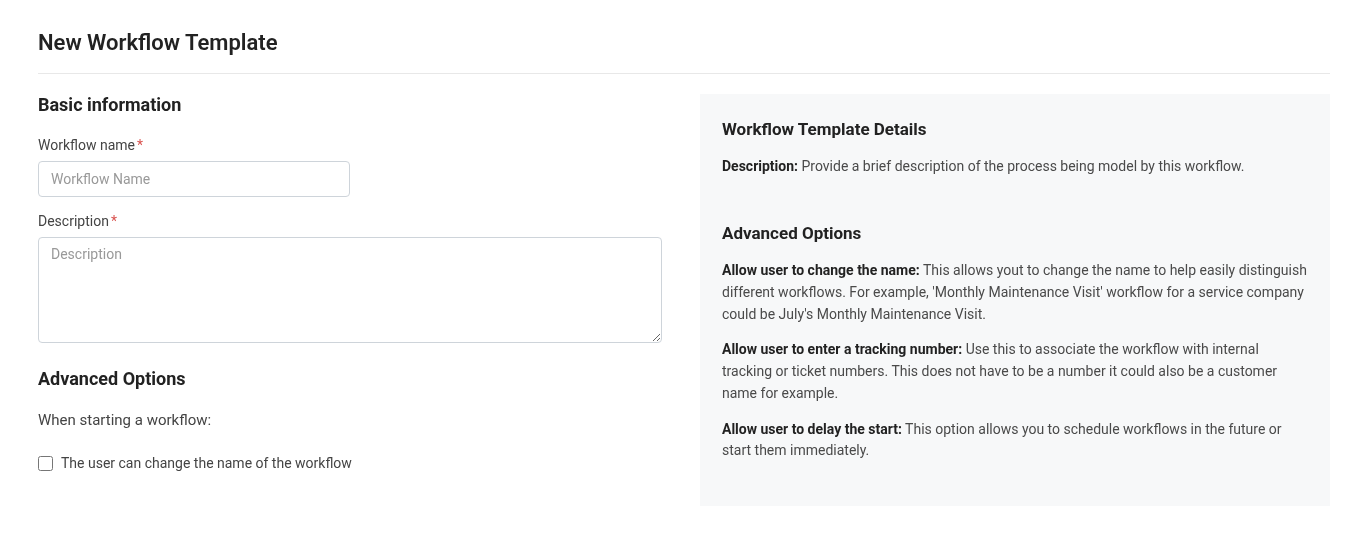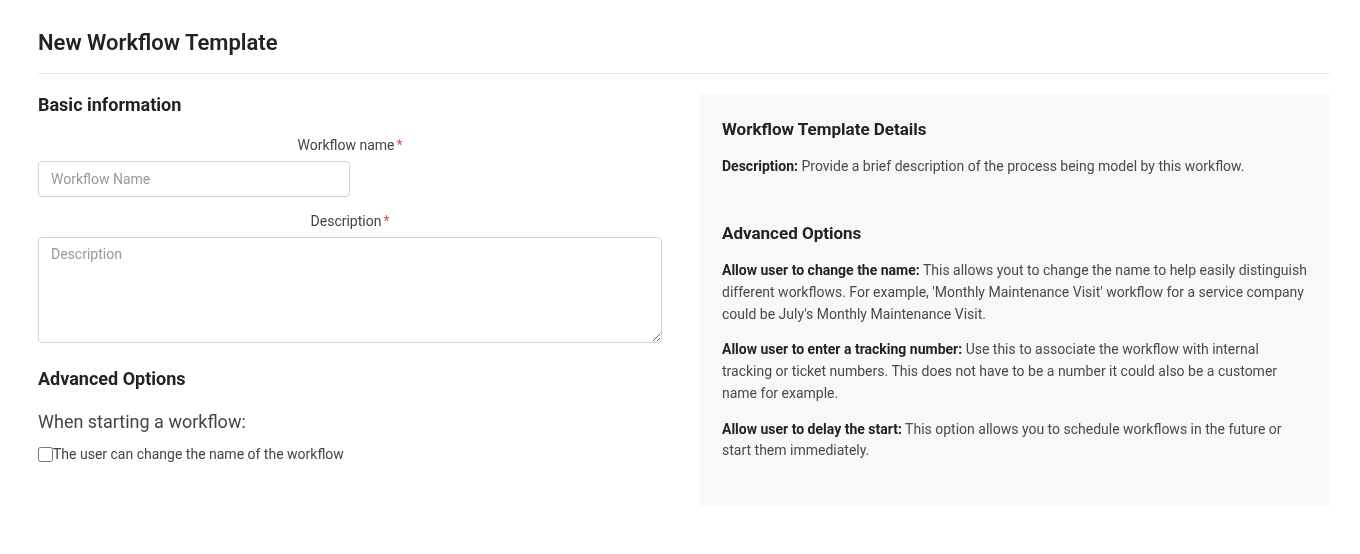--- a/index.html
+++ b/index.html
@@ -69,21 +69,20 @@
 
     .form-group {
       margin-bottom: 16px;
     }
 
     .form-label {
       display: block;
       font-size: 14px;
       color: #444;
       margin-bottom: 8px;
-      text-align: center;
     }
 
     .required-star {
       color: #d9534f;
       margin-left: 2px;
     }
 
     .text-input {
       width: 312px;
       height: 36px;
@@ -114,29 +113,29 @@
 
     .help-text {
       display: block;
       margin-top: 6px;
       font-size: 14px;
       color: #444;
     }
 
     .subsection-label {
       display: block;
-      font-size: 18px;
-      color: #444;
-      margin-bottom: 14px;
+      font-size: 15px;
+      color: #444;
+      margin-bottom: 26px;
     }
 
     .checkbox-row {
       display: flex;
       align-items: center;
-      gap: 0;
+      gap: 8px;
       margin-bottom: 10px;
     }
 
     .checkbox-row input[type="checkbox"] {
       width: 15px;
       height: 15px;
     }
 
     .checkbox-row label {
       font-size: 14px;

